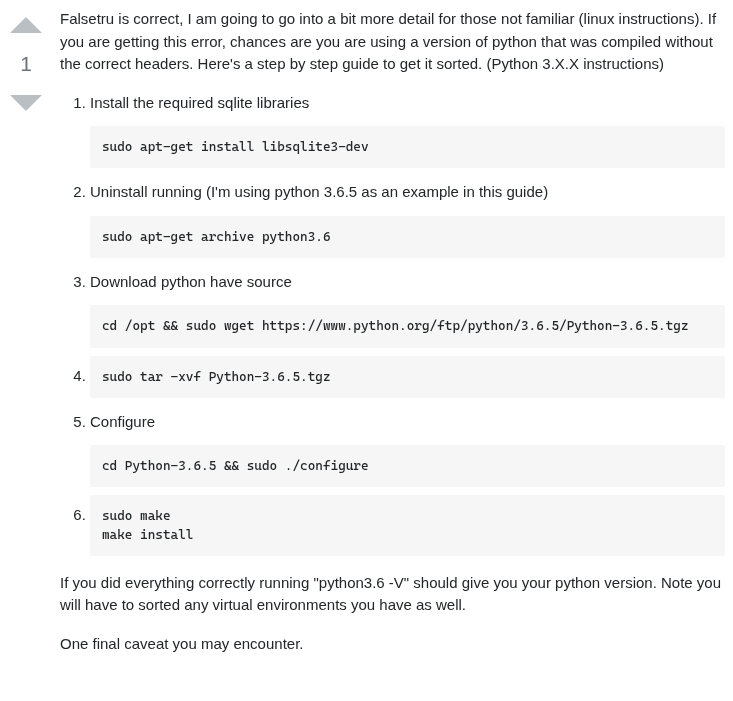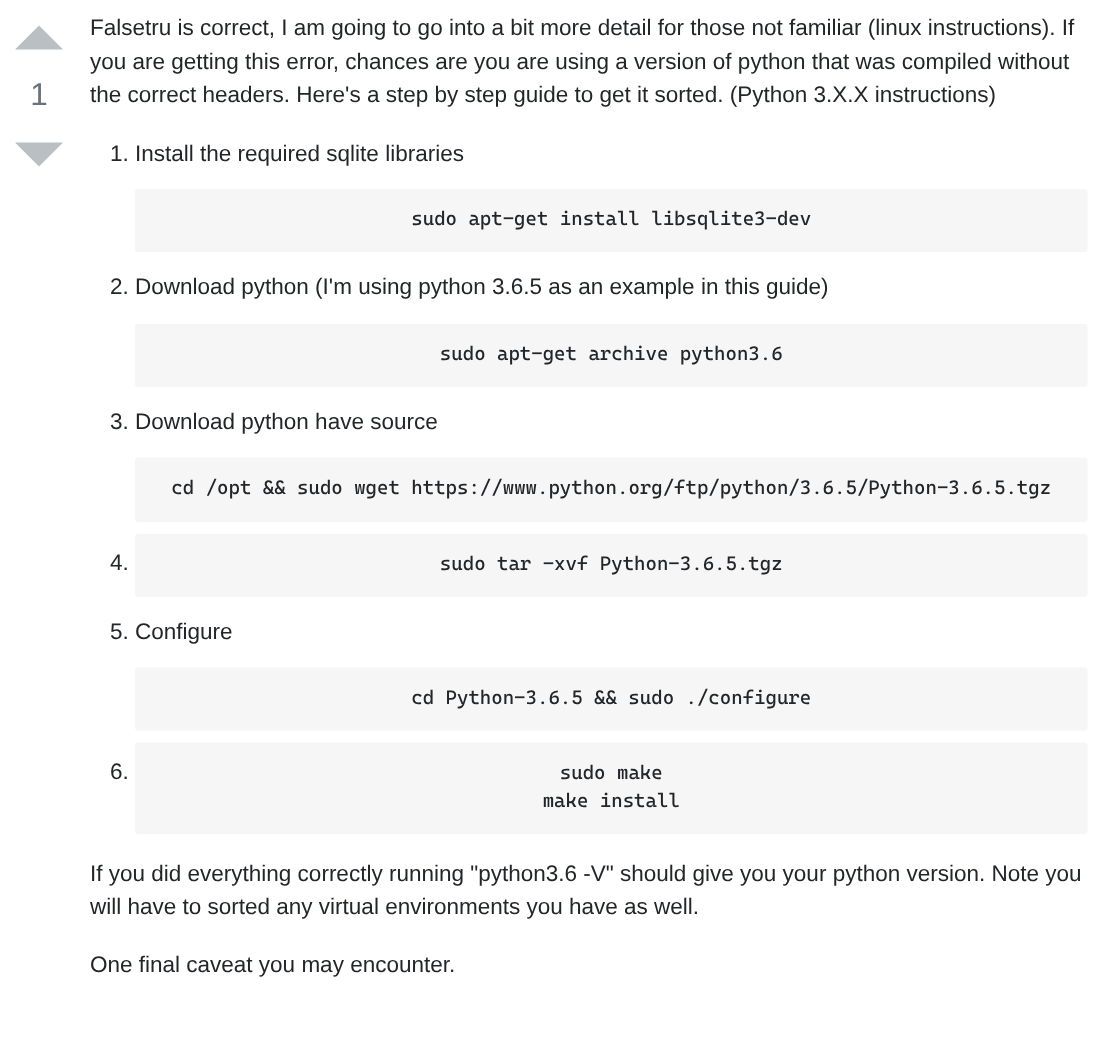--- a/index.html
+++ b/index.html
@@ -54,21 +54,21 @@
     background: #f6f6f6;
     padding: 12px;
     margin: 0 0 16px 0;
     overflow-x: auto;
     font-family: ui-monospace, "Cascadia Mono", "Segoe UI Mono", "Liberation Mono", Menlo, Monaco, Consolas, monospace;
     font-size: 13px;
     line-height: 1.4;
     white-space: pre;
     border-radius: 2px;
   }
-  .prose ol li pre { margin-bottom: 4px; text-align: center; }
+  .prose ol li pre { margin-bottom: 4px; }
 </style>
 </head>
 <body>
 
 <div class="answer">
 
   <div class="vote-col">
     <div class="vote-arrow">
       <svg width="36" height="36" viewBox="0 0 36 36">
           <path d="M2 25h32L18 9 2 25z" fill="currentColor"></path>
@@ -84,21 +84,21 @@
 
   <div class="content prose">
     <p>Falsetru is correct, I am going to go into a bit more detail for those not familiar (linux instructions). If you are getting this error, chances are you are using a version of python that was compiled without the correct headers. Here's a step by step guide to get it sorted. (Python 3.X.X instructions)</p>
 
     <ol>
       <li>
         <p>Install the required sqlite libraries</p>
         <pre>sudo apt-get install libsqlite3-dev</pre>
       </li>
       <li>
-        <p>Download python (I'm using python 3.6.5 as an example in this guide)</p>
+        <p>Uninstall running (I'm using python 3.6.5 as an example in this guide)</p>
         <pre>sudo apt-get archive python3.6</pre>
       </li>
       <li>
         <p>Download python have source</p>
         <pre>cd /opt &amp;&amp; sudo wget https://www.python.org/ftp/python/3.6.5/Python-3.6.5.tgz</pre>
       </li>
       <li>
         <pre>sudo tar -xvf Python-3.6.5.tgz</pre>
       </li>
       <li>

